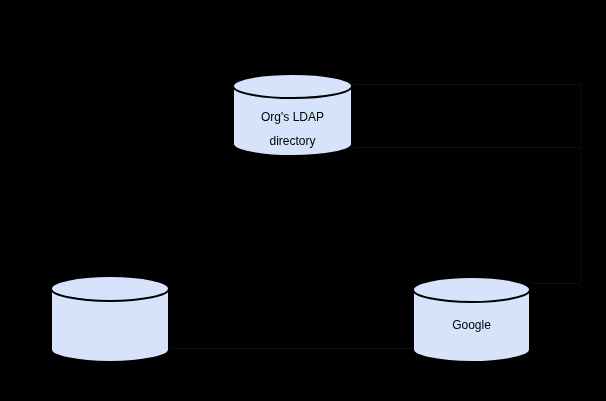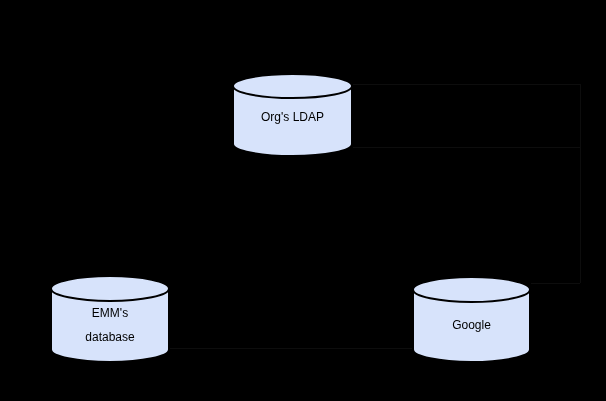--- a/index.html
+++ b/index.html
@@ -49,32 +49,29 @@
   <div class="connector" style="left:531px; top:283px; width:49px; height:1px;"></div>
   <div class="connector" style="left:170px; top:348px; width:242px; height:1px;"></div>
 
   <div class="node" style="left:232px; top:73px; width:121px; height:84px;">
     <svg width="121" height="84" viewBox="0 0 121 84">
       <path class="cyl-body" d="M1 13 V71 A59.5 12 0 0 0 120 71 V13"></path>
       <ellipse class="cyl-top" cx="60.5" cy="13" rx="59.5" ry="12"></ellipse>
     </svg>
     <div class="node-label" style="top:32px;">
       <div>Org's LDAP</div>
+      <div>directory</div>
     </div>
   </div>
 
   <div class="node" style="left:50px; top:275px; width:120px; height:88px;">
     <svg width="120" height="88" viewBox="0 0 120 88">
       <path class="cyl-body" d="M1 13.5 V74.5 A59 12.5 0 0 0 119 74.5 V13.5"></path>
       <ellipse class="cyl-top" cx="60" cy="13.5" rx="59" ry="12.5"></ellipse>
     </svg>
-    <div class="node-label" style="top:26px;">
-      <div>EMM's</div>
-      <div>database</div>
-    </div>
   </div>
 
   <div class="node" style="left:412px; top:276px; width:119px; height:87px;">
     <svg width="119" height="87" viewBox="0 0 119 87">
       <path class="cyl-body" d="M1 13.5 V73.5 A58.5 12.5 0 0 0 118 73.5 V13.5"></path>
       <ellipse class="cyl-top" cx="59.5" cy="13.5" rx="58.5" ry="12.5"></ellipse>
     </svg>
     <div class="node-label" style="top:37px;">
       <div>Google</div>
     </div>

